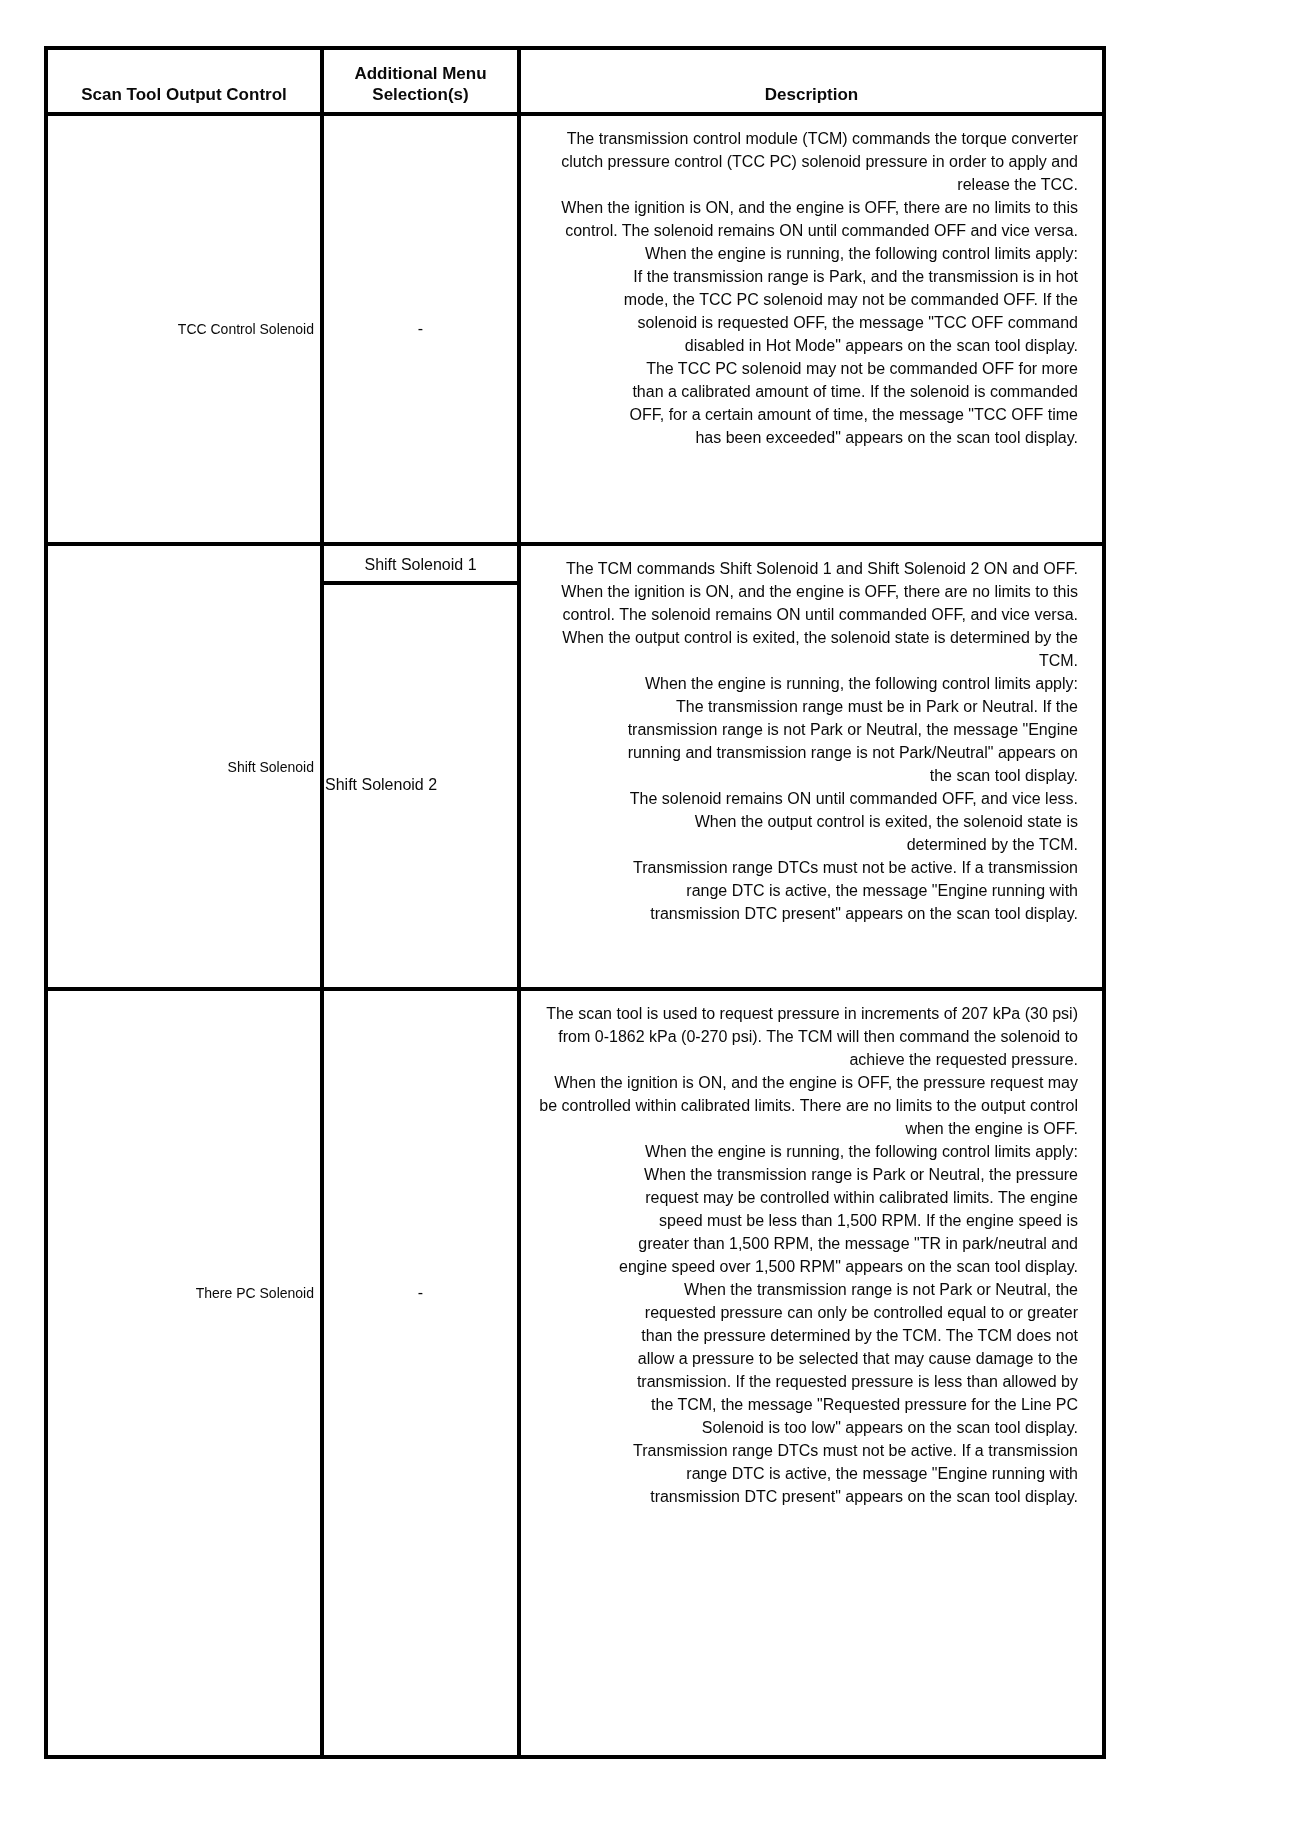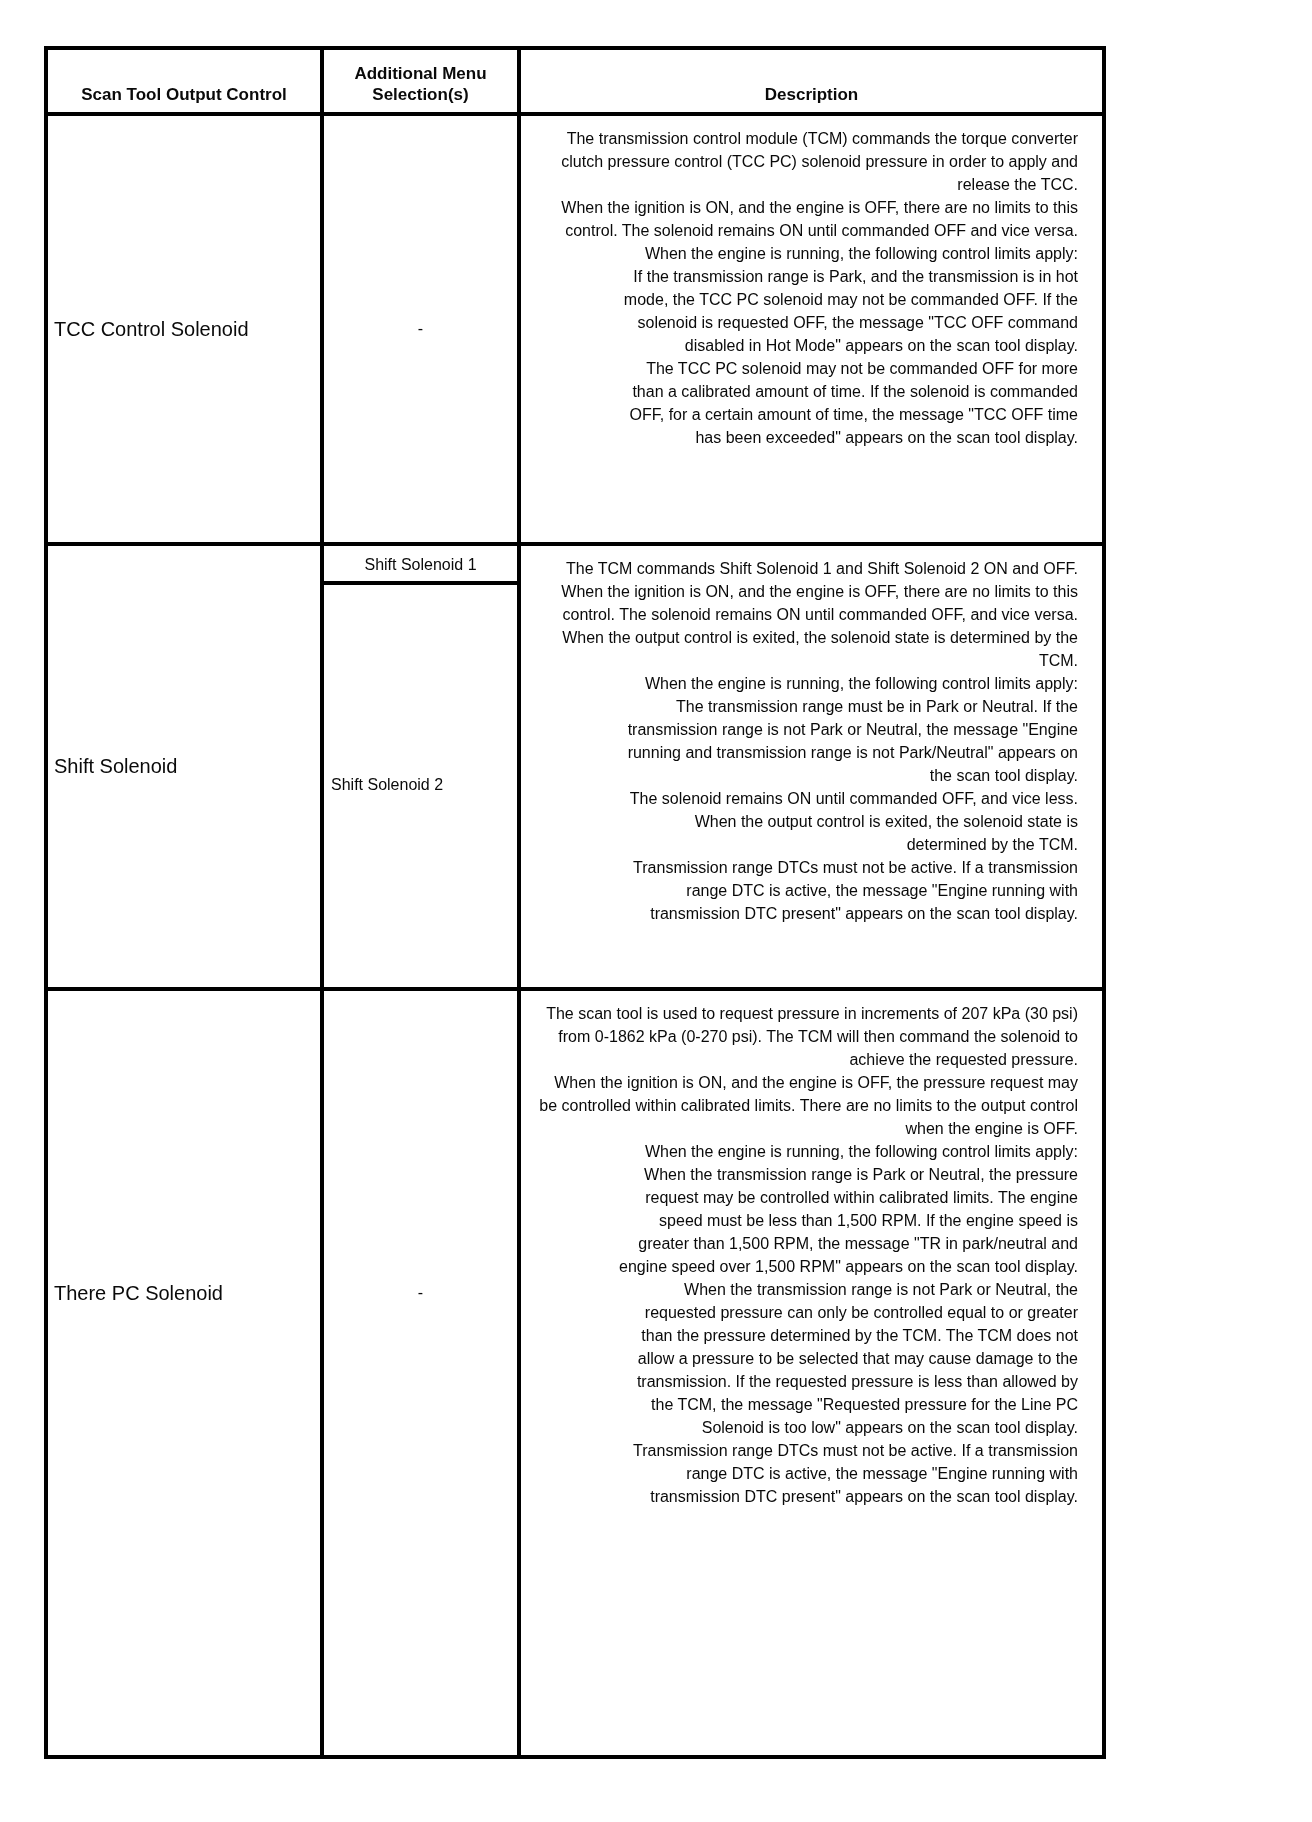--- a/index.html
+++ b/index.html
@@ -25,22 +25,22 @@
     padding:4px 4px 7px 4px;
     text-align:center;
     line-height:21px;
   }
   tr.header-row{height:66px;}
   tr.row-0{height:430px;}
   tr.row-1{height:445px;}
   tr.row-2{height:768px;}
   td{vertical-align:middle;}
   td.control-cell{
-    text-align:left;
-    font-size:20px;
+    text-align:right;
+    font-size:14px;
     padding:0 6px;
   }
   td.menu-cell{
     text-align:center;
     font-size:16px;
     padding:0;
   }
   tr.row-2 td.control-cell, tr.row-2 td.menu-cell{
     padding-bottom:160px; 
   }
@@ -51,21 +51,21 @@
   }
   .menu-split .menu-top{
     flex:none;height:33px;
     border-bottom:4px solid #000;
     display:flex;align-items:center;justify-content:center;
   }
   .menu-split .menu-bottom{
     flex:1;
     display:flex;align-items:center;justify-content:flex-start;
     text-align:right;
-    padding-left:7px;
+    padding-left:1px;
   }
   td.desc-cell{
     vertical-align:top;
     padding:11px 24px 0 18px;
     font-size:16px;
     line-height:23px;
     text-align:right;
   }
   .para{margin:0;}
   .para.indent{margin-left:72px;}

